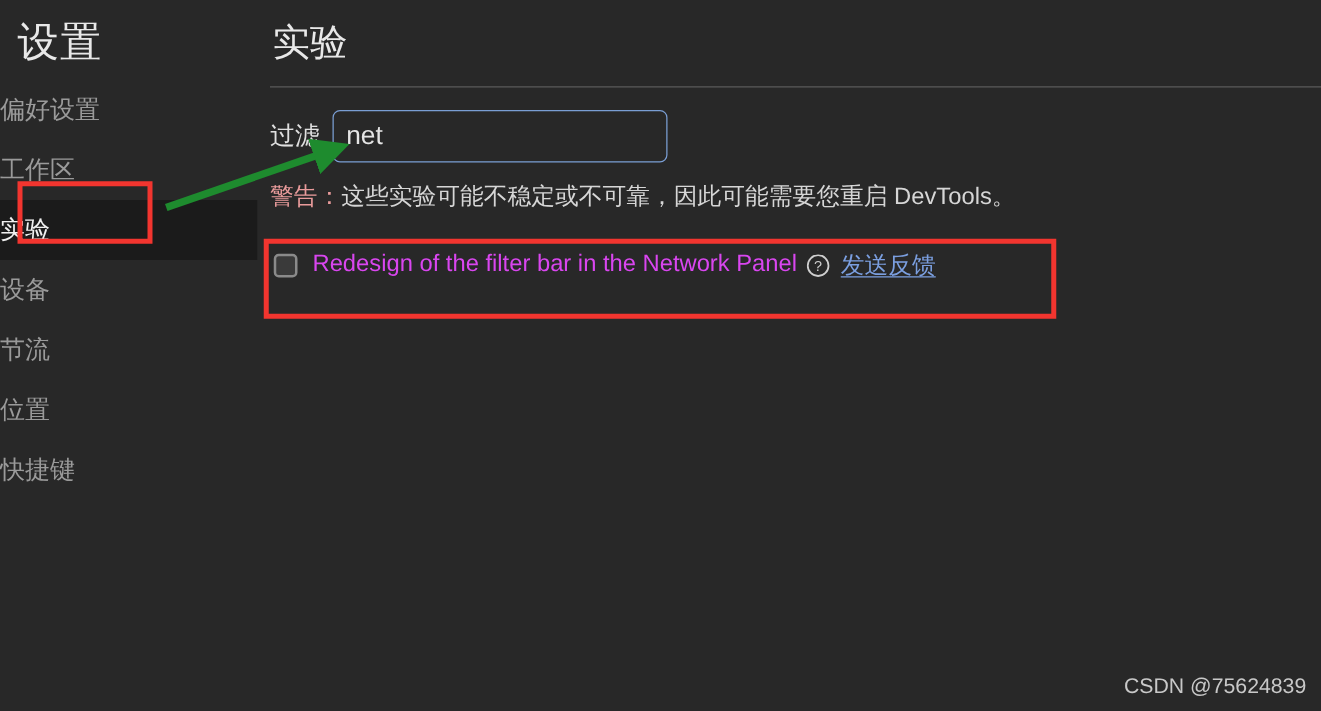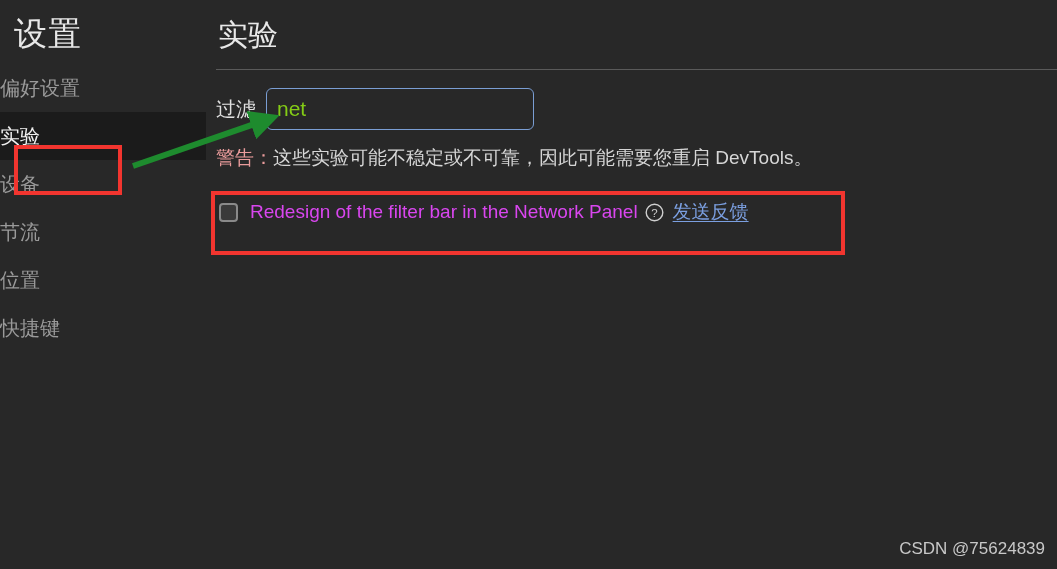--- a/index.html
+++ b/index.html
@@ -102,21 +102,21 @@
     margin-right: 10px;
     line-height: 42px;
   }
   .filter-input {
     width: 268px;
     height: 42px;
     box-sizing: border-box;
     background: #282828;
     border: 1px solid #7a9ed4;
     border-radius: 6px;
-    color: #84cc16;
+    color: #e5e5e5;
     font-size: 21px;
     font-family: "Liberation Sans", "DejaVu Sans", sans-serif;
     padding: 0 10px;
     outline: none;
   }
 
   .warning-row {
     position: absolute;
     left: 10px;
     top: 145px;
@@ -214,20 +214,21 @@
 </style>
 </head>
 <body>
 
 <div id="root">
 
   <div class="sidebar">
     <div class="sidebar-title">设置</div>
     <div class="nav">
       <div class="nav-item">偏好设置</div>
+      <div class="nav-item">工作区</div>
       <div class="nav-item selected">实验</div>
       <div class="nav-item">设备</div>
       <div class="nav-item">节流</div>
       <div class="nav-item">位置</div>
       <div class="nav-item">快捷键</div>
     </div>
   </div>
 
   <div class="content">
     <div class="content-title">实验</div>

